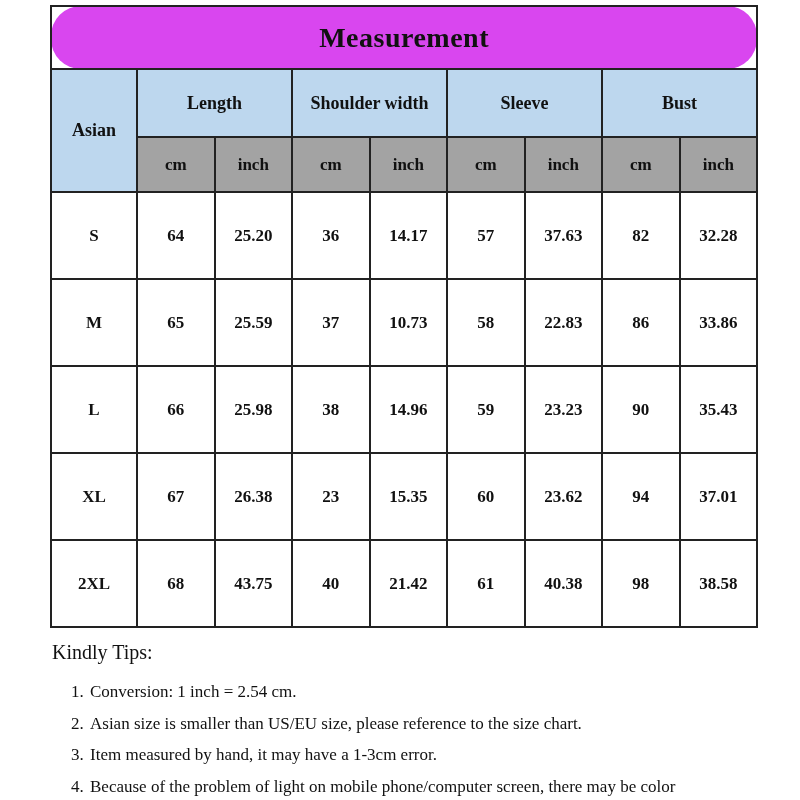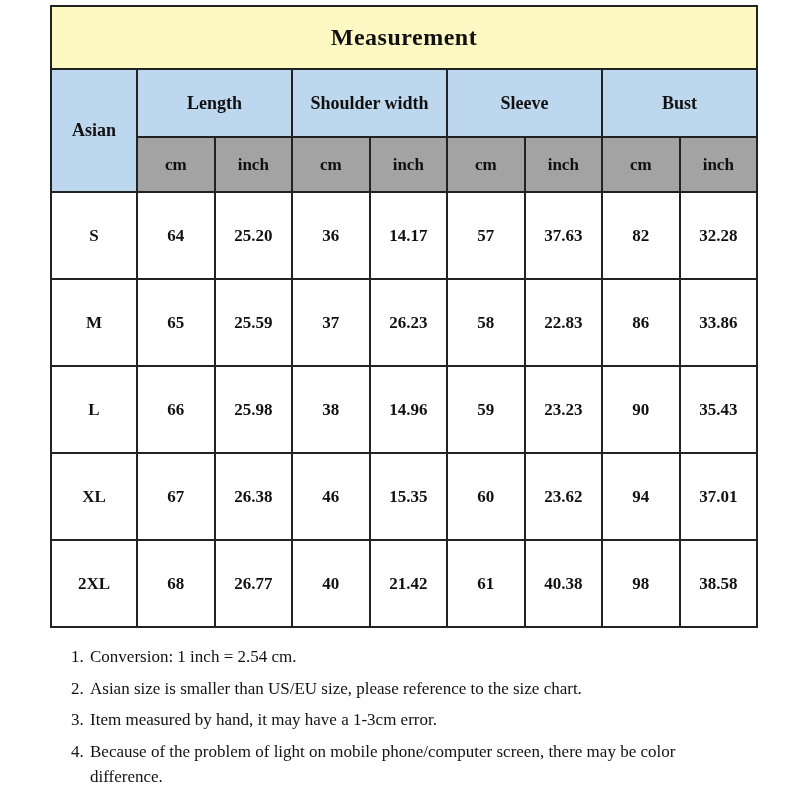--- a/index.html
+++ b/index.html
@@ -28,23 +28,24 @@
     border: 2px solid #222222;
     text-align: center;
     vertical-align: middle;
     font-weight: bold;
     padding: 0;
   }
   col.c-size { width: 86px; }
   col.c-val  { width: 77.5px; }
   tr.title-row td {
     height: 61px;
-    background: #fef9c3;
-    font-size: 24px;
+    background: #d946ef;
+    font-size: 28px;
     letter-spacing: 0.5px;
+    border-radius: 30px;
   }
   tr.group-row td {
     height: 66px;
     background: #bdd7ee;
     font-size: 18px;
   }
   tr.unit-row td {
     height: 53px;
     background: #a3a3a3;
     font-size: 17px;
@@ -122,63 +123,64 @@
         <td>57</td>
         <td>37.63</td>
         <td>82</td>
         <td>32.28</td>
       </tr>
       <tr class="data-row">
         <td>M</td>
         <td>65</td>
         <td>25.59</td>
         <td>37</td>
-        <td>26.23</td>
+        <td>10.73</td>
         <td>58</td>
         <td>22.83</td>
         <td>86</td>
         <td>33.86</td>
       </tr>
       <tr class="data-row">
         <td>L</td>
         <td>66</td>
         <td>25.98</td>
         <td>38</td>
         <td>14.96</td>
         <td>59</td>
         <td>23.23</td>
         <td>90</td>
         <td>35.43</td>
       </tr>
       <tr class="data-row">
         <td>XL</td>
         <td>67</td>
         <td>26.38</td>
-        <td>46</td>
+        <td>23</td>
         <td>15.35</td>
         <td>60</td>
         <td>23.62</td>
         <td>94</td>
         <td>37.01</td>
       </tr>
       <tr class="data-row">
         <td>2XL</td>
         <td>68</td>
-        <td>26.77</td>
+        <td>43.75</td>
         <td>40</td>
         <td>21.42</td>
         <td>61</td>
         <td>40.38</td>
         <td>98</td>
         <td>38.58</td>
       </tr>
     </tbody>
   </table>
 
   <div class="tips">
+    <div class="tips-heading">Kindly Tips:</div>
     <ol class="tips-list">
       <li>Conversion: 1 inch = 2.54 cm.</li>
       <li>Asian size is smaller than US/EU size, please reference to the size chart.</li>
       <li>Item measured by hand, it may have a 1-3cm error.</li>
       <li>Because of the problem of light on mobile phone/computer screen, there may be color difference.</li>
     </ol>
   </div>
 
 </div>
 

